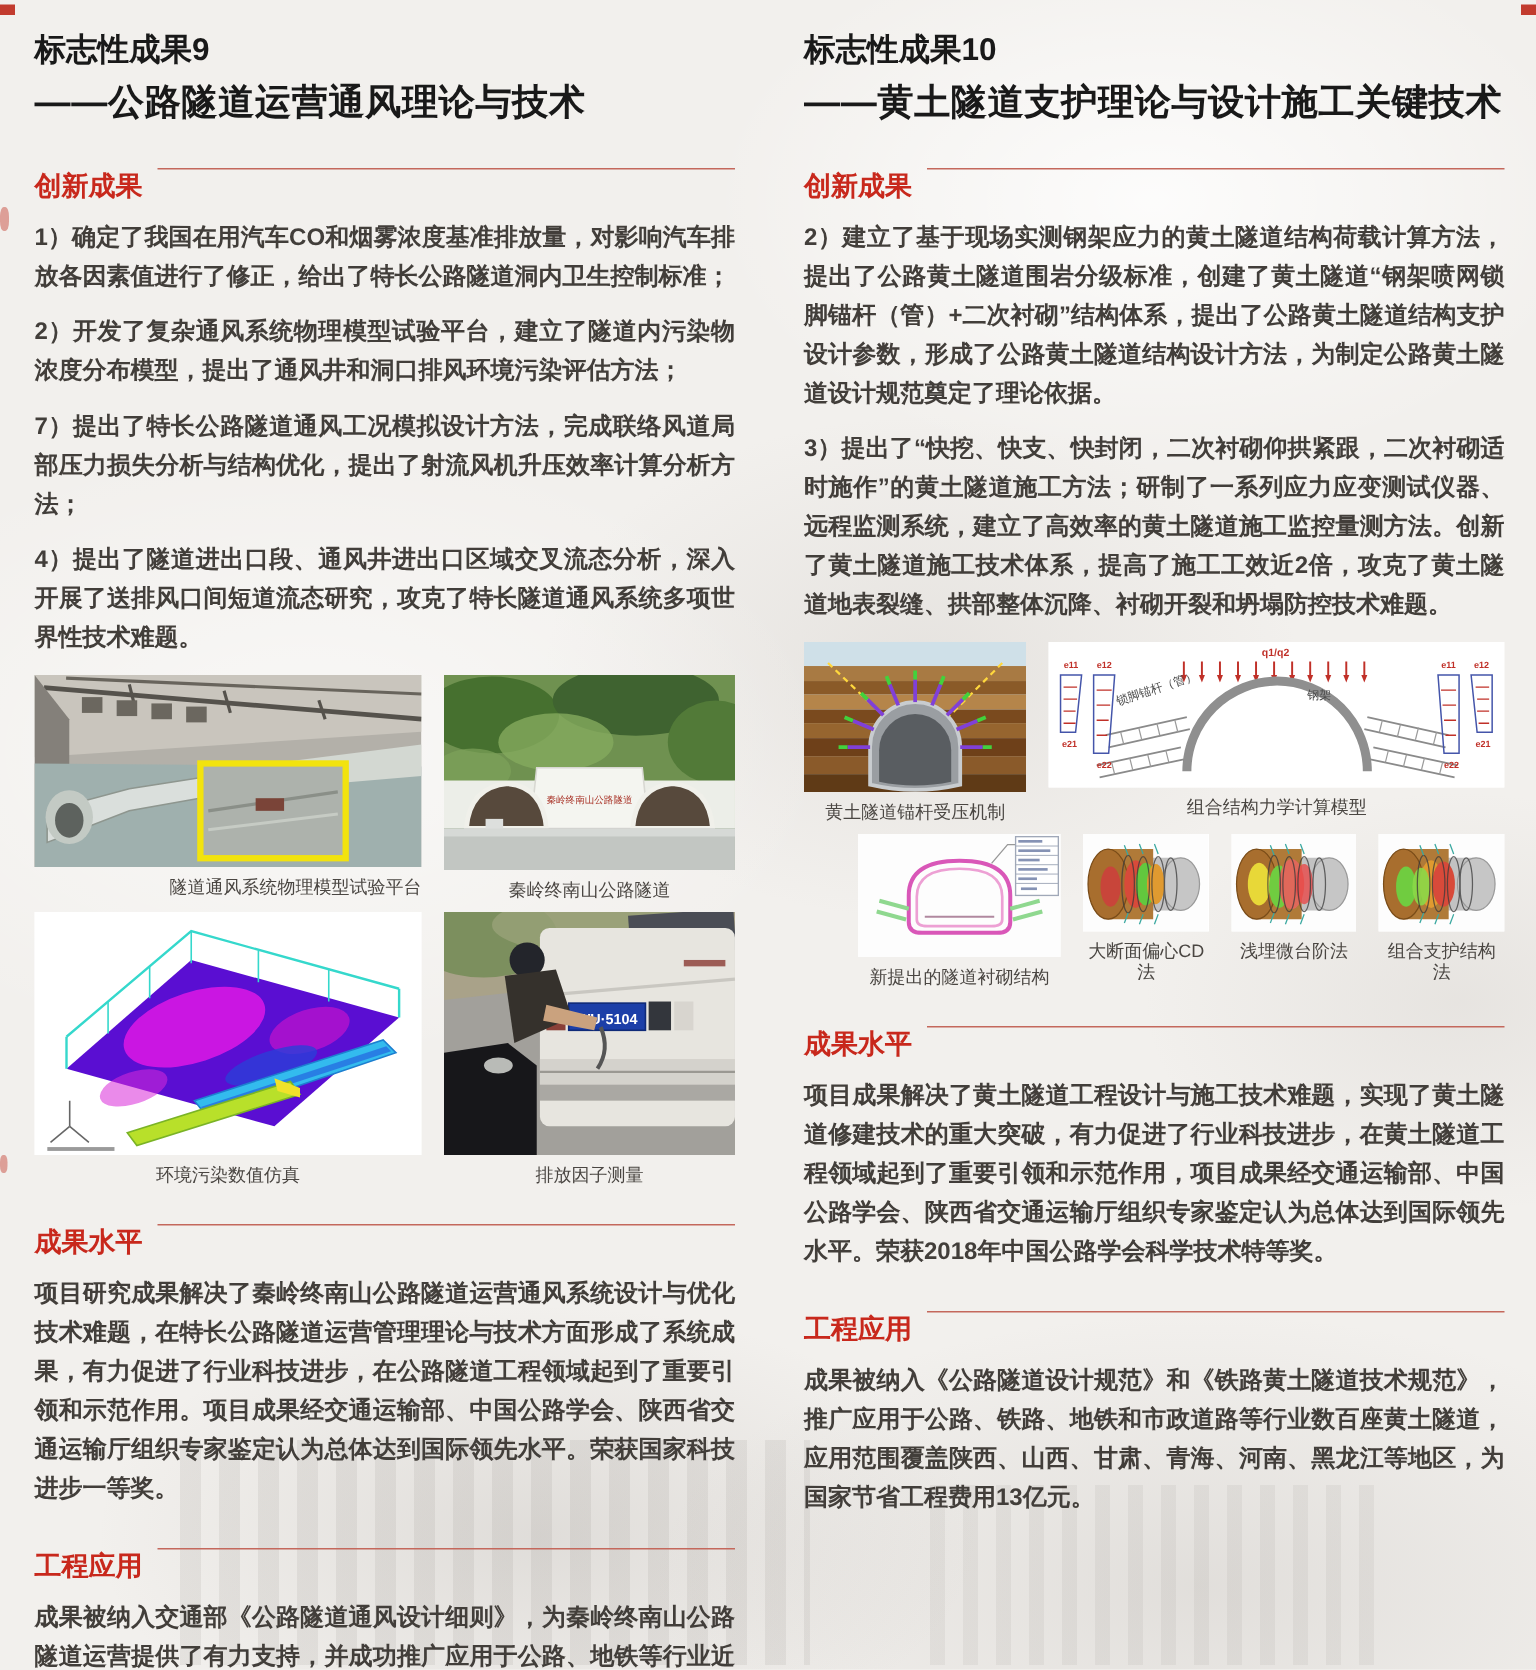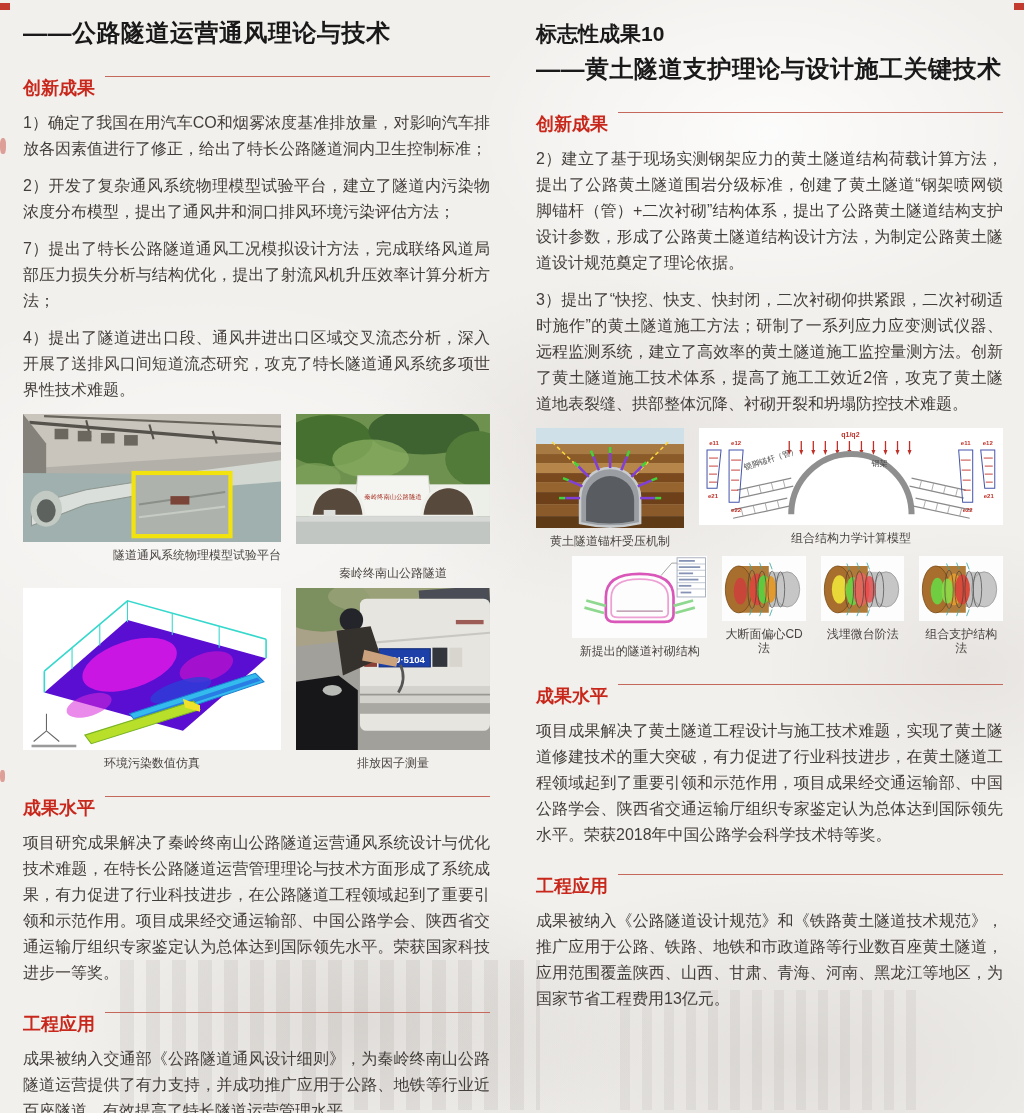--- a/index.html
+++ b/index.html
@@ -30,45 +30,46 @@
   .columns{position:relative;display:flex;gap:46px;padding:12px 21px 0 23px;}
   .col{width:467px;flex:0 0 467px;}
 
   .title{font-size:21px;font-weight:bold;color:#191919;margin:8px 0 0;line-height:28px;}
   .subtitle{font-size:24px;font-weight:bold;color:#191919;margin:4px 0 12px;line-height:34px;letter-spacing:.5px;}
 
   .sec-head{display:flex;align-items:flex-start;gap:10px;margin:26px 0 10px;}
   .sec-head .label{color:#c8281c;font-size:18px;font-weight:bold;white-space:nowrap;}
   .sec-head .rule{flex:1;height:1px;background:#c4685c;}
 
-  p.body{font-size:16px;line-height:26px;text-align:justify;margin:0 0 11px;color:#423e3a;}
+  p.body{font-size:16px;line-height:26px;text-align:justify;margin:0 0 11px;color:#423e3a;font-weight:bold;}
 
   .figrow{display:flex;gap:15px;margin:8px 0 4px;}
   .fig{display:flex;flex-direction:column;min-width:0;}
   .fig .img{display:block;width:100%;background:#fff;}
   .fig .cap{font-size:12px;color:#4a4642;text-align:center;margin-top:6px;line-height:14px;}
-  .f-a{flex:1.33;align-items:flex-end;} .f-b{flex:1;gap:16px;}
+  .f-a{flex:1.33;align-items:flex-end;} .f-b{flex:1;}
   .f-c{flex:1.33;justify-content:flex-end;} .f-d{flex:1;}
   .f-e{flex:1;} .f-f{flex:2.05;}
   .f-g{flex:1.62;margin-left:36px;} .f-h,.f-i,.f-j{flex:1;}
 </style>
 </head>
 <body>
 
 <div class="texture"></div>
 <div class="watermark"></div>
 <div class="watermark2"></div>
 <div class="corner-mark cm-tl"></div>
 <div class="corner-mark cm-tr"></div>
 <div class="edge-smudge es1"></div>
 <div class="edge-smudge es2"></div>
 
 <div class="columns">
 
   <div class="col">
+    <h1 class="title">标志性成果9</h1>
     <h2 class="subtitle">——公路隧道运营通风理论与技术</h2>
 
     <div class="sec-head">
       <span class="label">创新成果</span>
       <span class="rule"></span>
     </div>
     <p class="body">1）确定了我国在用汽车CO和烟雾浓度基准排放量，对影响汽车排放各因素值进行了修正，给出了特长公路隧道洞内卫生控制标准；</p>
     <p class="body">2）开发了复杂通风系统物理模型试验平台，建立了隧道内污染物浓度分布模型，提出了通风井和洞口排风环境污染评估方法；</p>
     <p class="body">7）提出了特长公路隧道通风工况模拟设计方法，完成联络风道局部压力损失分析与结构优化，提出了射流风机升压效率计算分析方法；</p>
     <p class="body">4）提出了隧道进出口段、通风井进出口区域交叉流态分析，深入开展了送排风口间短道流态研究，攻克了特长隧道通风系统多项世界性技术难题。</p>

